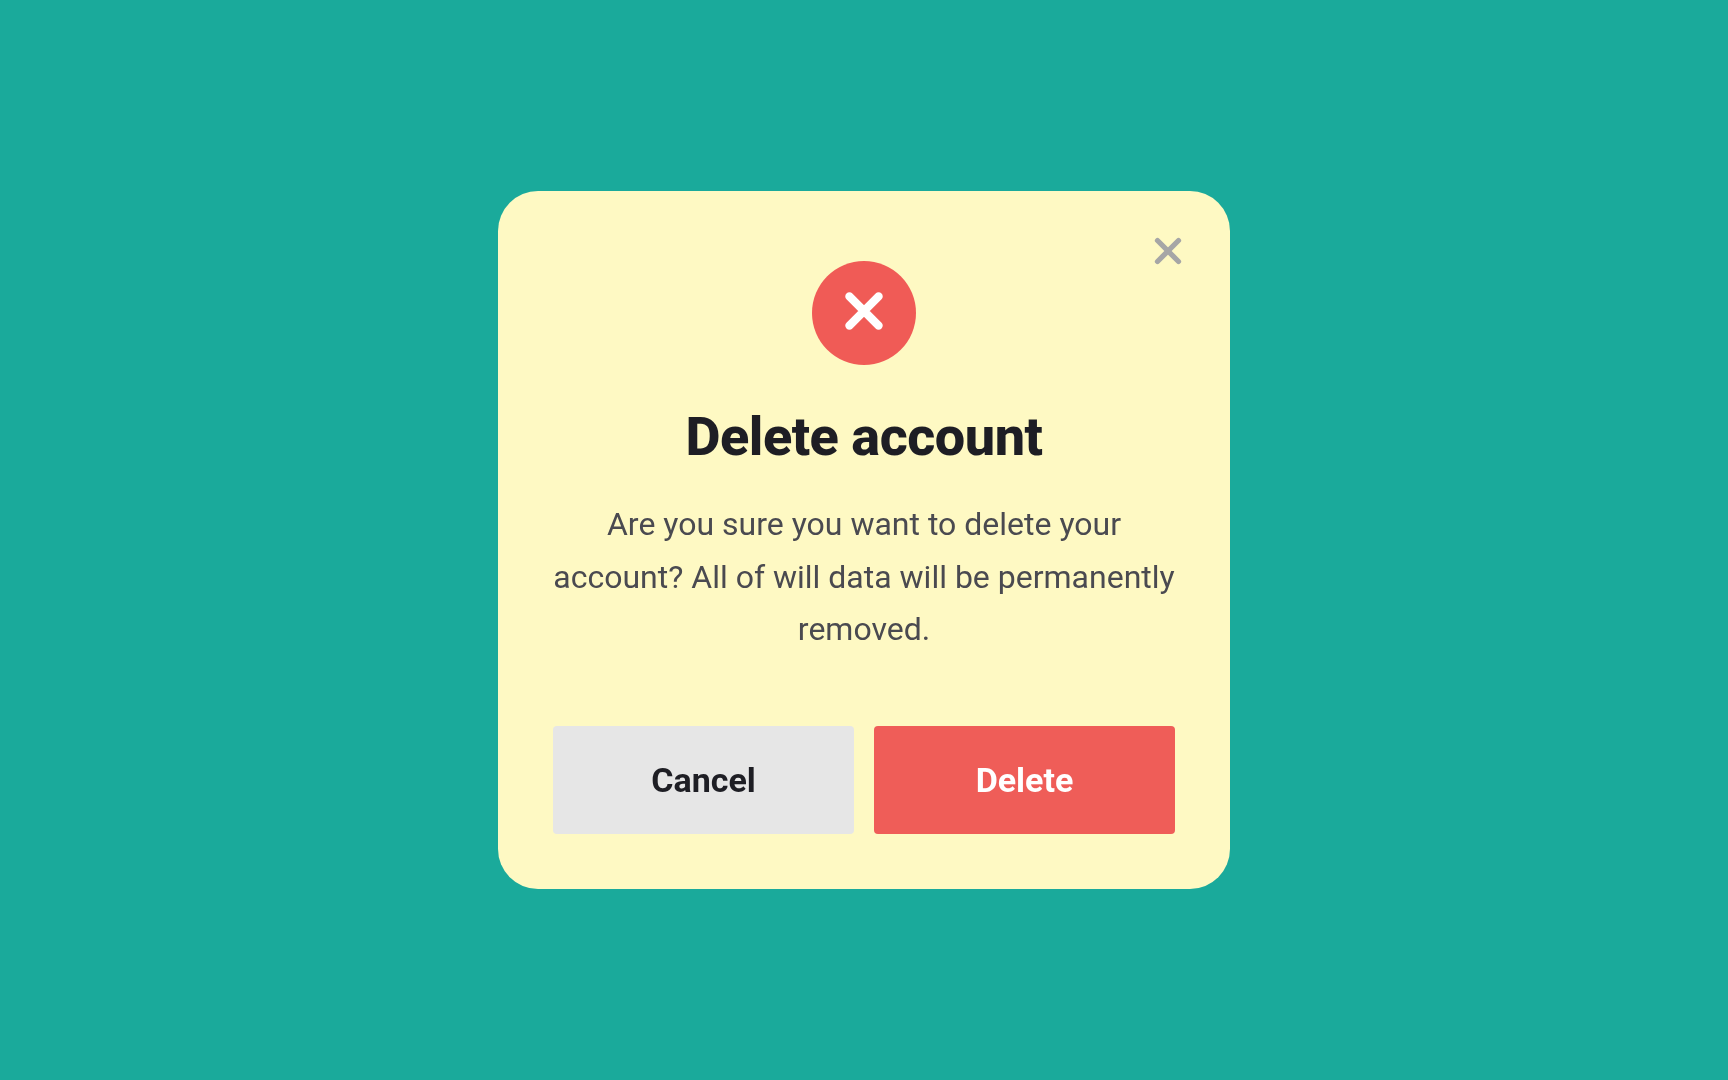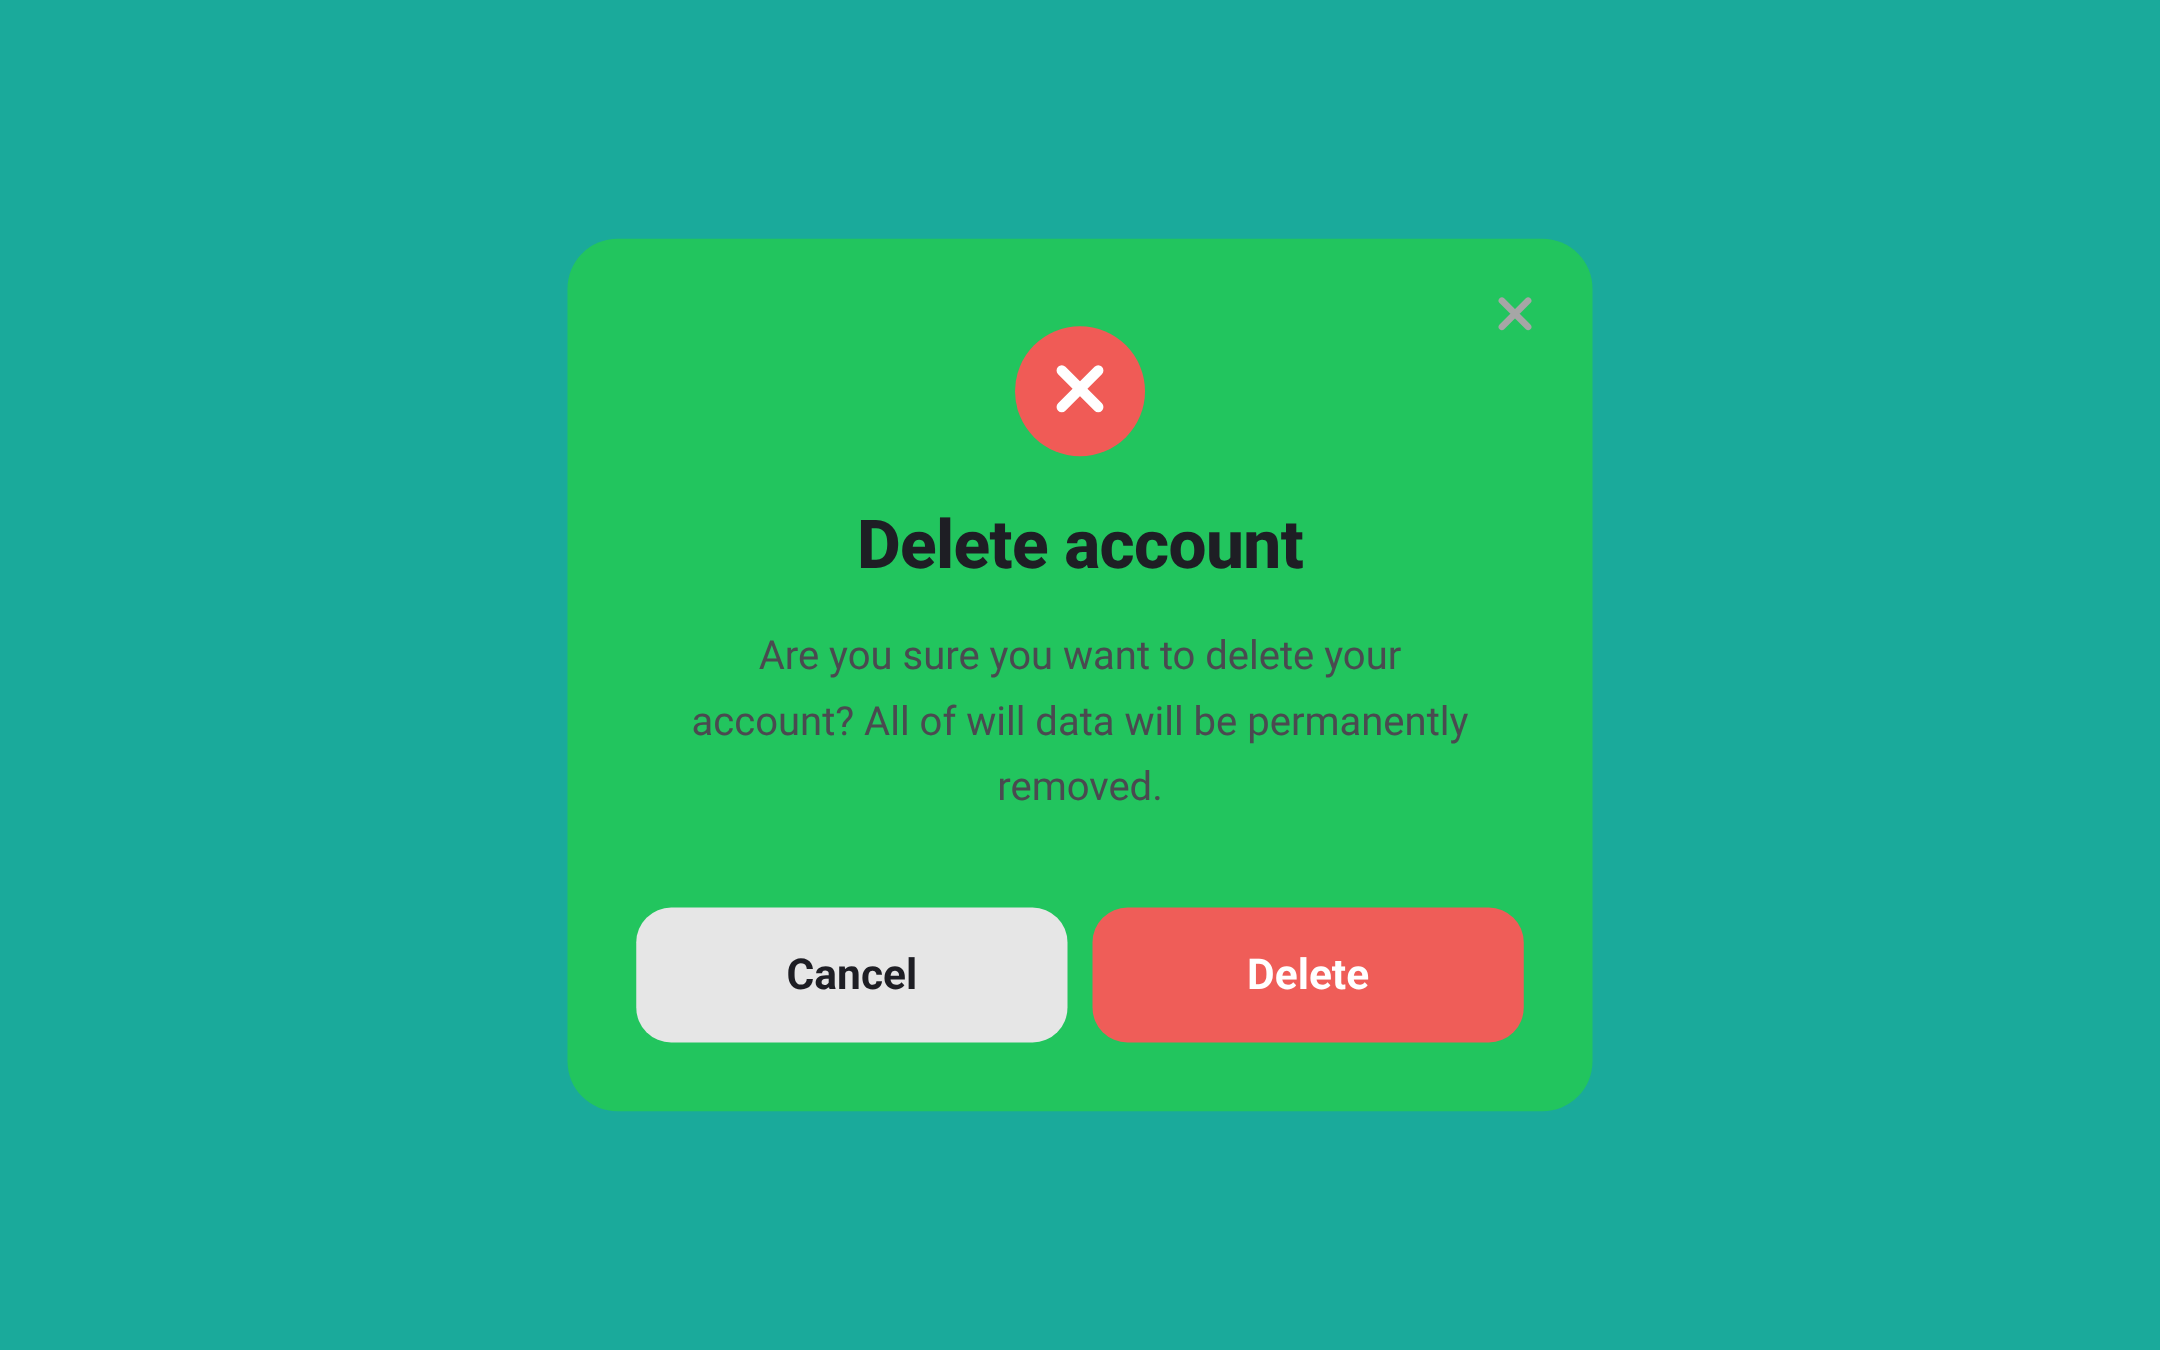--- a/index.html
+++ b/index.html
@@ -12,23 +12,23 @@
       width: 1728px;
       height: 1080px;
       background-color: #1aaa9b;
       display: flex;
       align-items: center;
       justify-content: center;
       font-family: -apple-system, BlinkMacSystemFont, "Segoe UI", Roboto, Helvetica, Arial, sans-serif;
     }
 
     .modal {
-      background-color: #22c55e;
+      background-color: #fef9c3;
       border-radius: 40px;
-      width: 820px;
+      width: 732px;
       padding: 70px 55px 55px 55px;
       position: relative;
       display: flex;
       flex-direction: column;
       align-items: center;
     }
 
     .close-btn {
       position: absolute;
       top: 42px;
@@ -89,21 +89,21 @@
     .button-row {
       display: flex;
       gap: 20px;
       width: 100%;
     }
 
     .btn {
       flex: 1;
       height: 108px;
       border: none;
-      border-radius: 28px;
+      border-radius: 4px;
       font-size: 34px;
       font-weight: 700;
       cursor: pointer;
       font-family: inherit;
     }
 
     .btn-cancel {
       background-color: #e6e6e6;
       color: #1e1e24;
     }

